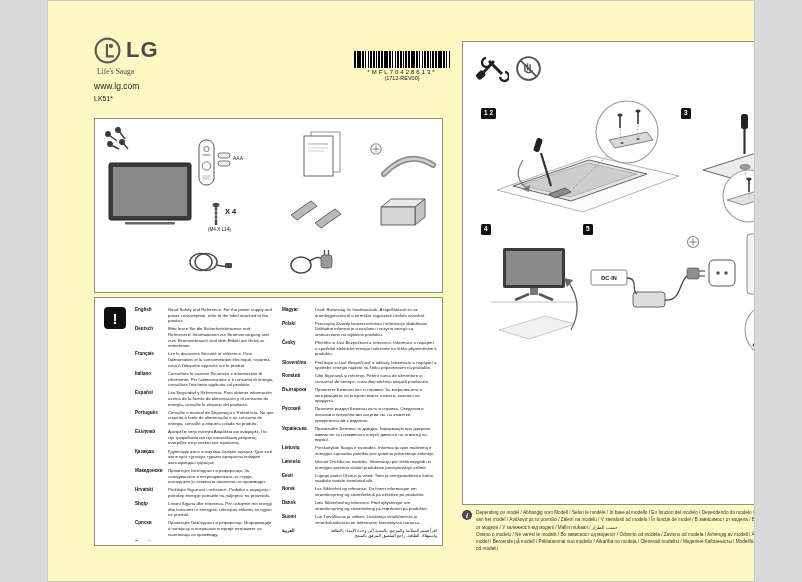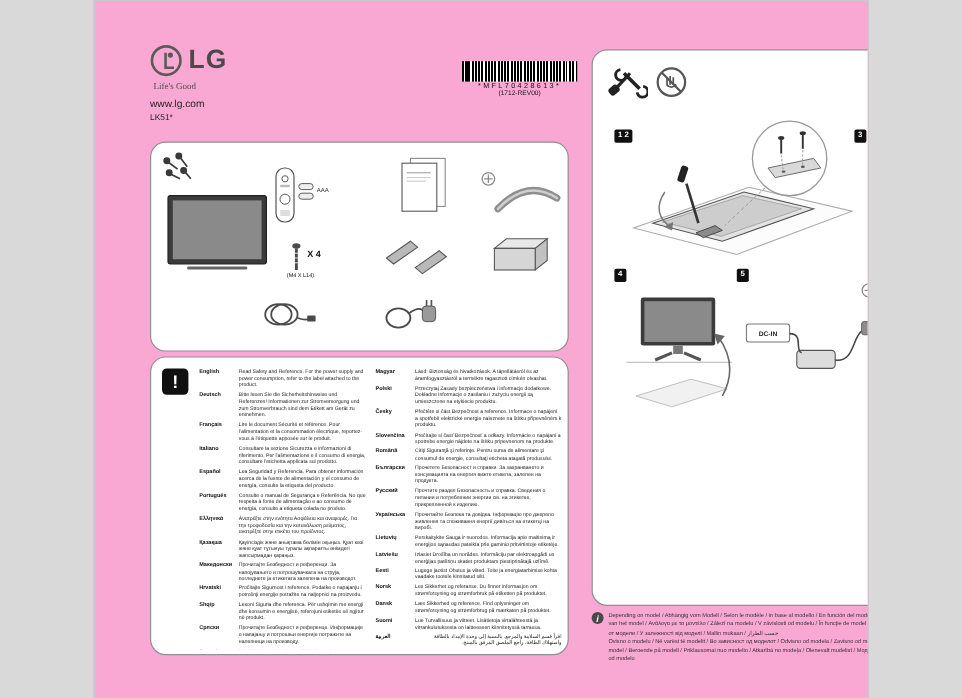--- a/index.html
+++ b/index.html
@@ -1,19 +1,19 @@
 <!DOCTYPE html>
 <html><head>
 <meta charset="utf-8">
 <style>
   html,body{margin:0;padding:0;}
   body{background:#d9d9d9;font-family:"Liberation Sans",sans-serif;}
-  .page{position:relative;width:646px;height:582px;background:#f9a8d4;margin:0 auto;overflow:hidden;color:#1a1a1a;border:1px solid #c9c9c9;box-sizing:border-box;}
+  .page{position:relative;width:708px;height:582px;background:#fef9c3;margin:0 auto;overflow:hidden;color:#1a1a1a;border:1px solid #c9c9c9;box-sizing:border-box;}
   .abs{position:absolute;}
-  .box{position:absolute;border:1px solid #8f8f8f;border-radius:13px;background:#fff;}
+  .box{position:absolute;border:1px solid #8f8f8f;border-radius:0;background:#fff;}
 
   
   .brand-text{position:absolute;left:78px;top:36px;font-size:22px;font-weight:bold;color:#4a4a4a;letter-spacing:1px;}
   .tagline{position:absolute;left:49px;top:66px;font-size:7.5px;color:#4a4a4a;font-family:"Liberation Serif",serif;}
   .website{position:absolute;left:46px;top:80px;font-size:8.5px;font-weight:normal;color:#222;}
   .model{position:absolute;left:46px;top:94px;font-size:7px;color:#222;}
   .barcode-wrap{position:absolute;left:306px;top:50px;width:96px;text-align:center;}
   .bars{height:17px;background:repeating-linear-gradient(90deg,#000 0px,#000 1.5px,#fff 1.5px,#fff 2.8px,#000 2.8px,#000 4.6px,#fff 4.6px,#fff 5.4px);}
   .bar-text{font-size:6px;letter-spacing:2px;margin-top:1px;color:#111;white-space:nowrap;}
   .bar-rev{font-size:5.5px;color:#111;}
@@ -48,21 +48,21 @@
 <body>
 
 <div class="page">
 
   <svg class="abs" style="left:46px;top:36px" width="27" height="27" viewBox="0 0 100 100">
     <circle cx="50" cy="50" r="44" fill="none" stroke="#5a5a5a" stroke-width="8"></circle>
     <circle cx="63" cy="33" r="8" fill="#5a5a5a"></circle>
     <path d="M48 26 V72 H74" fill="none" stroke="#5a5a5a" stroke-width="8"></path>
   </svg>
   <div class="brand-text">LG</div>
-  <div class="tagline">Life's Good</div>
+  <div class="tagline">Life's Sauga</div>
   <div class="website">www.lg.com</div>
   <div class="model">LK51*</div>
 
   <div class="barcode-wrap">
     <div class="bars"></div>
     <div class="bar-text">*MFL70428613*</div>
     <div class="bar-rev">(1712-REV00)</div>
   </div>
 
   <section class="box contents-box">

